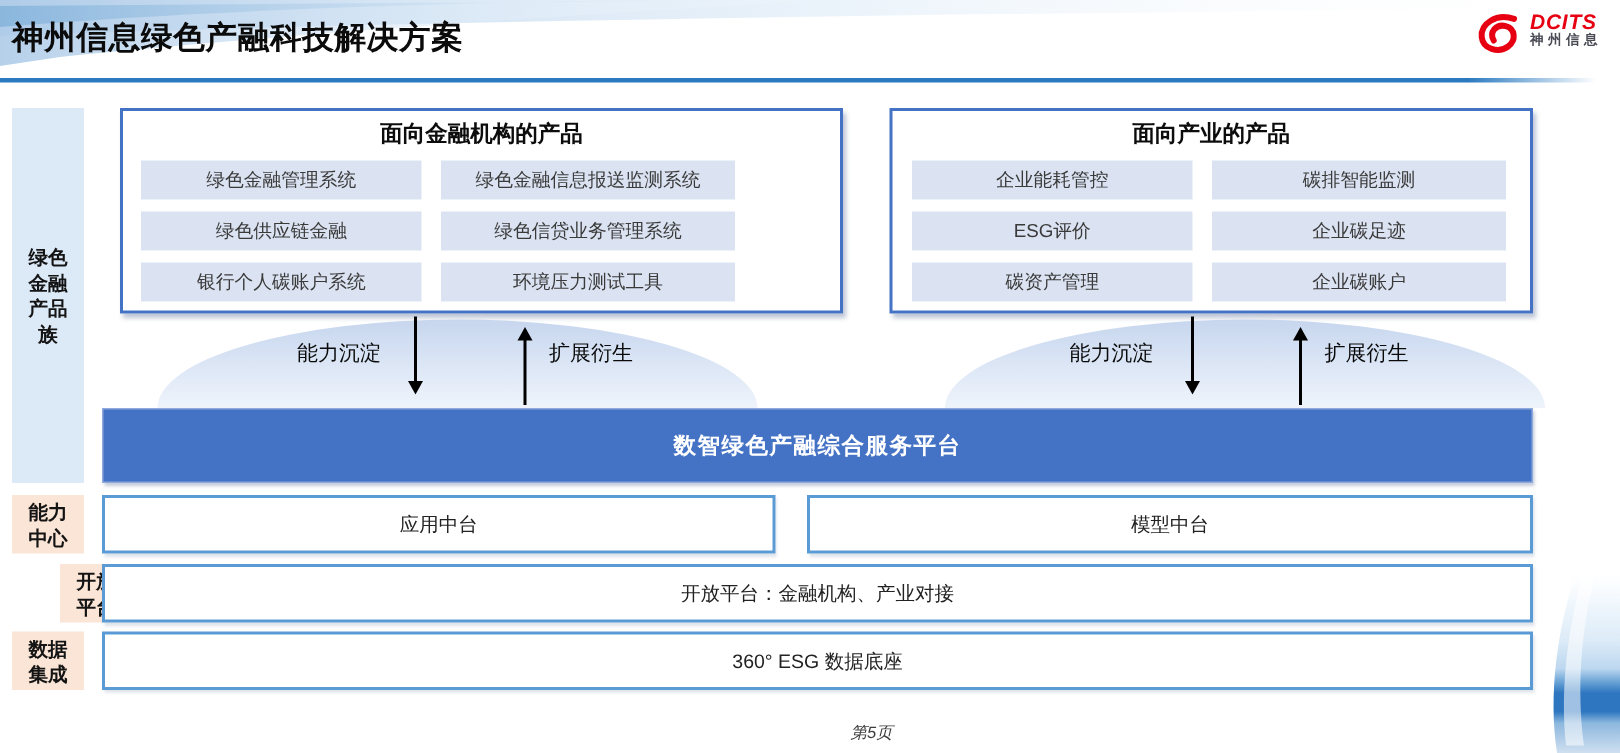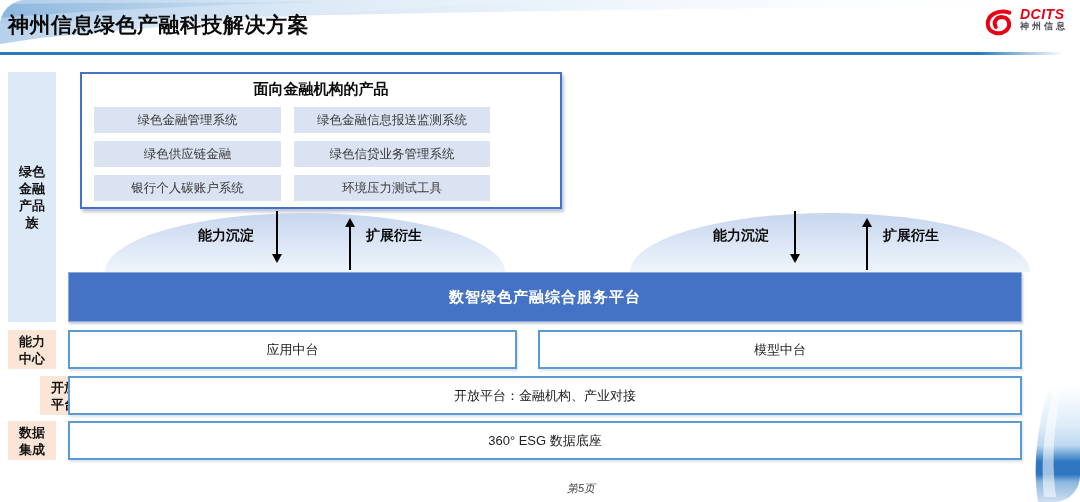--- a/index.html
+++ b/index.html
@@ -1,18 +1,18 @@
 <!DOCTYPE html>
 <html style="--banner-blue: #4472c4; --accent-blue: #4472c4; --border-blue: #5b9bd5; --chip-blue: #dbe3f2; --side-blue: #dce9f7; --side-peach: #fbe5d6; --brand-red: #e60012; --rule-blue: #2b7ac0;"><head>
 <meta charset="utf-8">
 <style>
   html,body{margin:0;padding:0;background:#fff;}
   .slide{
     position:relative;width:1080px;height:502px;overflow:hidden;background:#fff;
-    font-family:"Liberation Sans","DejaVu Sans",sans-serif;color:#111;border-radius:26px;
+    font-family:"Liberation Sans","DejaVu Sans",sans-serif;color:#111;
   }
   
   .hdr-decor{position:absolute;top:0;left:0;width:1080px;height:56px;pointer-events:none;}
   .page-title{position:absolute;left:8px;top:11px;font-size:21px;font-weight:bold;color:#0b0b0b;letter-spacing:.5px;}
   .logo{position:absolute;right:12px;top:7px;display:flex;gap:4px;}
   .logo-swirl{width:34px;height:32px;}
   .logo-text{display:flex;flex-direction:column;line-height:1.05;}
   .logo-brand{font-size:14px;font-weight:bold;font-style:italic;color:var(--brand-red,#e60012);letter-spacing:.5px;}
   .logo-brand-cn{font-size:9px;color:#4a4a55;letter-spacing:3px;font-weight:bold;}
   .hdr-rule{position:absolute;left:0;top:52px;width:1064px;height:3px;background:linear-gradient(90deg,var(--rule-blue,#2b7ac0) 92%,rgba(43,122,192,0));}
@@ -27,21 +27,21 @@
   .pgroup-title{margin-top:6px;text-align:center;font-size:15px;font-weight:bold;color:#0c0c0c;}
   .pgrid{position:absolute;top:33px;display:grid;grid-template-columns:187px 196px;column-gap:13px;row-gap:8px;}
   .pitem{height:26px;line-height:26px;text-align:center;background:var(--chip-blue,#dbe3f2);
          font-size:12.5px;color:#3a3a3a;white-space:nowrap;overflow:hidden;}
   
   .dome{position:absolute;top:213px;width:400px;height:59px;border-radius:50% 50% 0 0/100% 100% 0 0;
         background:linear-gradient(180deg,#c7d6ee 0%,#dde7f6 55%,#eff4fb 100%);}
   .varrow{position:absolute;width:2px;background:#000;}
   .varrow.down::after{content:"";position:absolute;bottom:-8px;left:-4px;border:5px solid transparent;border-bottom:0;border-top:9px solid #000;}
   .varrow.up::before{content:"";position:absolute;top:-8px;left:-4px;border:5px solid transparent;border-top:0;border-bottom:9px solid #000;}
-  .flow-label{position:absolute;font-size:14px;font-weight:bold;color:#0a0a0a;white-space:nowrap;}
+  .flow-label{position:absolute;font-size:14px;font-weight:normal;color:#0a0a0a;white-space:nowrap;}
   
   .banner{position:absolute;left:68px;top:272px;width:954px;height:50px;box-sizing:border-box;
           background:var(--banner-blue,#4472c4);border:1px solid #8fa9dc;
           display:flex;align-items:center;justify-content:center;
           color:#fff;font-size:15px;font-weight:bold;letter-spacing:1px;box-shadow:1px 2px 2px rgba(90,110,150,.35);}
   
   .rowbox{position:absolute;height:39px;box-sizing:border-box;background:#fff;border:2px solid var(--border-blue,#5b9bd5);
           display:flex;align-items:center;justify-content:center;font-size:13px;color:#222;
           box-shadow:1px 2px 2px rgba(120,140,170,.25);}
   
@@ -107,20 +107,31 @@
     <div class="pgrid" style="left:12px;">
       <div class="pitem">绿色金融管理系统</div>
       <div class="pitem">绿色金融信息报送监测系统</div>
       <div class="pitem">绿色供应链金融</div>
       <div class="pitem">绿色信贷业务管理系统</div>
       <div class="pitem">银行个人碳账户系统</div>
       <div class="pitem">环境压力测试工具</div>
     </div>
   </div>
 
+  <div class="pgroup" style="left:593px;width:429px;">
+    <div class="pgroup-title">面向产业的产品</div>
+    <div class="pgrid" style="left:13px;">
+      <div class="pitem">企业能耗管控</div>
+      <div class="pitem">碳排智能监测</div>
+      <div class="pitem">ESG评价</div>
+      <div class="pitem">企业碳足迹</div>
+      <div class="pitem">碳资产管理</div>
+      <div class="pitem">企业碳账户</div>
+    </div>
+  </div>
 
   <div class="dome" style="left:105px;"></div>
   <div class="dome" style="left:630px;"></div>
 
   <span class="flow-label" style="left:198px;top:227px;">能力沉淀</span>
   <div class="varrow down" style="left:276px;top:211px;height:44px;"></div>
   <div class="varrow up" style="left:349px;top:226px;height:44px;"></div>
   <span class="flow-label" style="left:366px;top:227px;">扩展衍生</span>
 
   <span class="flow-label" style="left:713px;top:227px;">能力沉淀</span>

